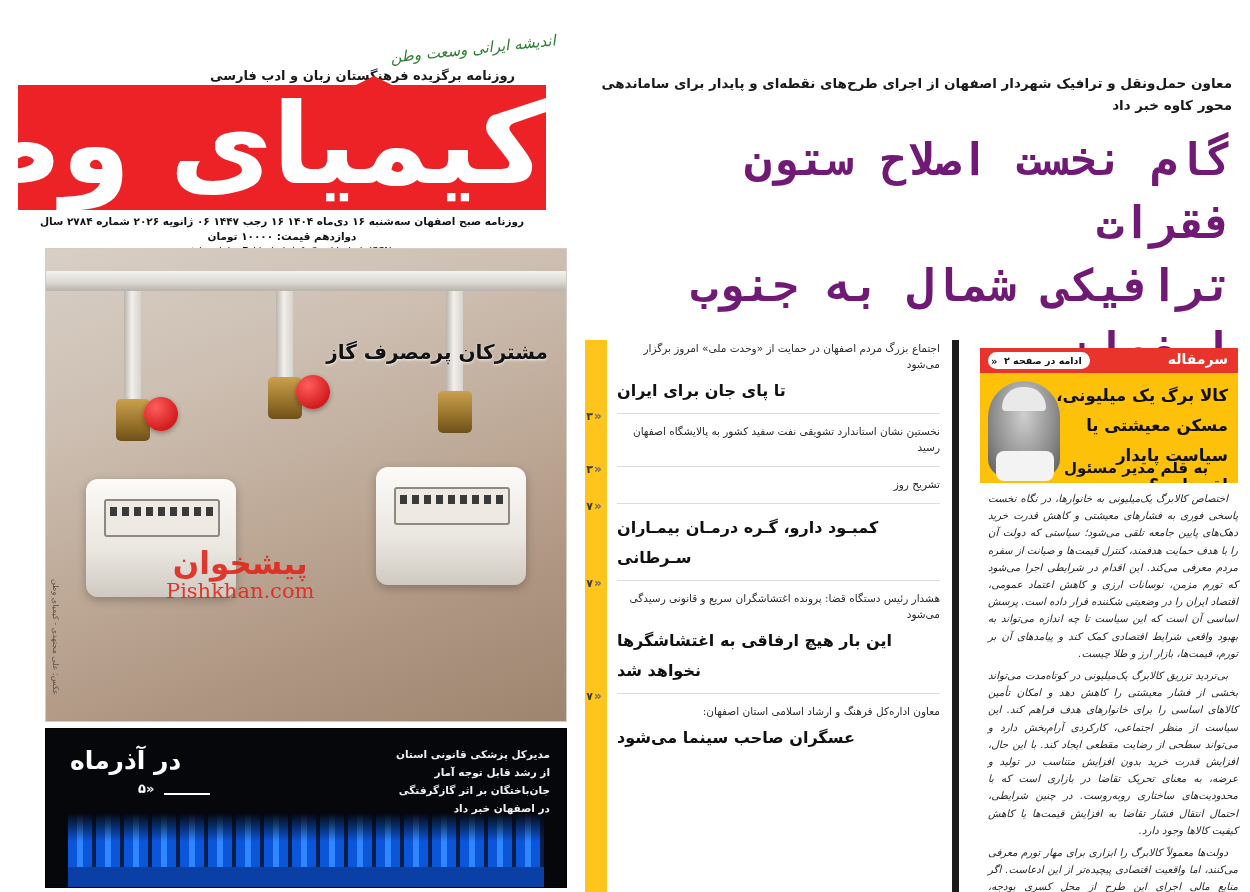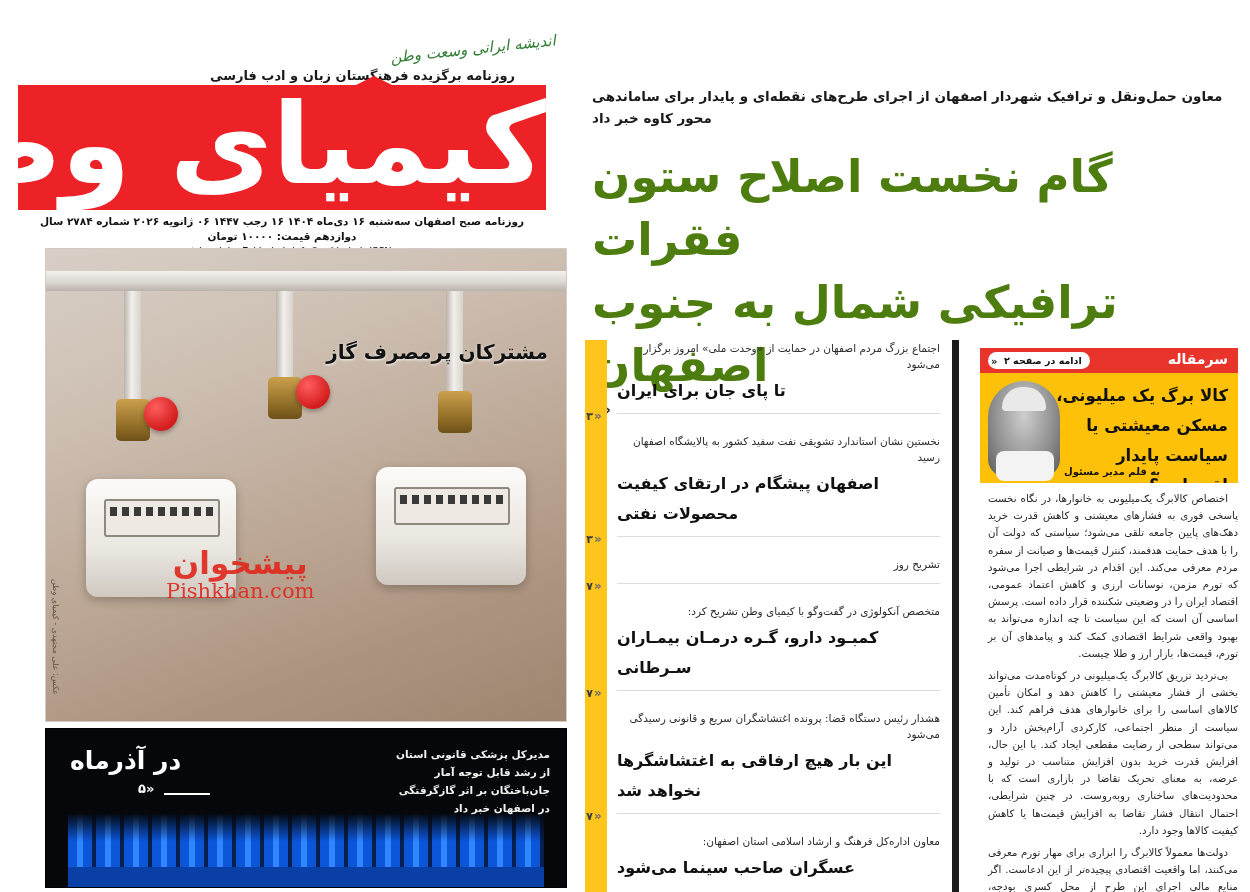--- a/index.html
+++ b/index.html
@@ -42,28 +42,28 @@
     letter-spacing:-4px;white-space:nowrap;
   }
   .masthead-meta{
     position:absolute;left:18px;top:214px;width:528px;
     text-align:center;font-size:10.5px;color:#111;line-height:15px;
     font-weight:bold;letter-spacing:-0.2px;
   }
   .masthead-meta .line2{font-weight:normal;font-size:10px;direction:ltr;}
 
   
-  .lead{position:absolute;right:18px;top:72px;width:640px;text-align:left;margin-top:13px;}
+  .lead{position:absolute;right:18px;top:72px;width:640px;text-align:right;}
   .lead-kicker{
     font-size:13.5px;color:#1a1a1a;font-weight:bold;line-height:22px;
     letter-spacing:-0.2px;
   }
   .lead-title{
-    margin-top:16px;font-size:45px;font-weight:bold;color:#4d7c0f;
-    line-height:63px;letter-spacing:-1.5px;
+    margin-top:16px;font-size:45px;font-weight:bold;color:#701a75;
+    line-height:63px;letter-spacing:-1.5px;font-family:Liberation Mono, monospace;
   }
   .lead-page{
     margin-top:4px;font-size:15px;color:#2b2b2b;font-weight:bold;
   }
 
   
   .photo{
     position:absolute;left:45px;top:248px;width:520px;height:472px;
     background:linear-gradient(160deg,#d8cfc6 0%,#cdbfb2 28%,#bda896 55%,#ad9480 78%,#9e8570 100%);
     overflow:hidden;border:1px solid #d3cbc4;
@@ -133,21 +133,21 @@
     position:absolute;left:92px;top:52px;color:#fff;font-size:13px;font-weight:bold;
   }
   .bb-rule{position:absolute;left:118px;top:64px;width:46px;height:2px;background:#fff;}
 
   
   .midcol{position:absolute;left:585px;top:340px;width:355px;height:552px;}
   .yellow-bar{
     position:absolute;left:0;top:0;width:22px;height:552px;background:#ffc51d;
   }
   .items{position:absolute;right:0;left:32px;top:0;}
-  .item{padding:0 0 7px 0;border-bottom:1px solid #dcdcdc;margin-bottom:19px;position:relative;}
+  .item{padding:0 0 7px 0;border-bottom:1px solid #dcdcdc;margin-bottom:9px;position:relative;}
   .item:last-child{border-bottom:none;}
   .item-kicker{
     font-size:10.5px;color:#2b2b2b;line-height:16px;text-align:right;
     letter-spacing:-0.3px;margin-bottom:4px;
   }
   .item-title{
     font-size:16px;font-weight:bold;color:#111;line-height:30px;
     text-align:left;letter-spacing:-0.5px;
   }
   .badge{
@@ -190,28 +190,28 @@
   }
   .edit-face::after{
     content:"";position:absolute;left:8px;top:70px;width:58px;height:30px;
     background:#f3f3f3;border-radius:8px;
   }
   .edit-title{
     position:absolute;right:10px;top:8px;width:196px;text-align:right;
     font-size:16.5px;font-weight:bold;color:#111;line-height:30px;letter-spacing:-0.5px;
   }
   .edit-byline{
-    position:absolute;left:84px;bottom:6px;font-size:10px;color:#111;font-weight:bold;
+    position:absolute;left:84px;bottom:6px;font-size:15px;color:#111;font-weight:bold;
   }
   .edit-body{
     position:absolute;right:12px;top:150px;width:258px;
     font-size:10.2px;color:#262626;line-height:17.2px;text-align:justify;
     letter-spacing:-0.1px;
   }
-  .edit-body p{margin:0 0 5px 8px;text-indent:10px;}
+  .edit-body p{margin:0 0 5px 8px;text-indent:10px;font-style:italic;}
 </style>
 </head>
 <body>
 
 <div class="page">
 
   <div class="masthead">
     <div class="calligraphy">اندیشه ایرانی وسعت وطن</div>
     <div class="tagline">روزنامه برگزیده فرهنگستان زبان و ادب فارسی</div>
     <div class="logo-block">
@@ -273,29 +273,27 @@
   <div class="midcol">
     <div class="yellow-bar"></div>
     <div class="items" id="article-items">
         <div class="item">
           <div class="item-kicker">اجتماع بزرگ مردم اصفهان در حمایت از «وحدت ملی» امروز برگزار می‌شود</div>
           <div class="item-title">تا پای جان برای ایران</div>
           <div class="badge"><span class="chev">«</span><span>۳</span></div>
         </div>
         <div class="item">
           <div class="item-kicker">نخستین نشان استاندارد تشویقی نفت سفید کشور به پالایشگاه اصفهان رسید</div>
-          <div class="item-title">اصفهان پیشگام در ارتقای کیفیت محصولات نفتی</div>
           <div class="badge"><span class="chev">«</span><span>۳</span></div>
         </div>
         <div class="item">
           <div class="item-kicker">تشریح روز</div>
           <div class="badge"><span class="chev">«</span><span>۷</span></div>
         </div>
         <div class="item">
-          <div class="item-kicker">متخصص آنکولوژی در گفت‌وگو با کیمیای وطن تشریح کرد:</div>
           <div class="item-title">کمبـود دارو، گـره درمـان بیمـاران سـرطانی</div>
           <div class="badge"><span class="chev">«</span><span>۷</span></div>
         </div>
         <div class="item">
           <div class="item-kicker">هشدار رئیس دستگاه قضا: پرونده اغتشاشگران سریع و قانونی رسیدگی می‌شود</div>
           <div class="item-title">این بار هیچ ارفاقی به اغتشاشگرها نخواهد شد</div>
           <div class="badge"><span class="chev">«</span><span>۷</span></div>
         </div>
         <div class="item">
           <div class="item-kicker">معاون اداره‌کل فرهنگ و ارشاد اسلامی استان اصفهان:</div>

